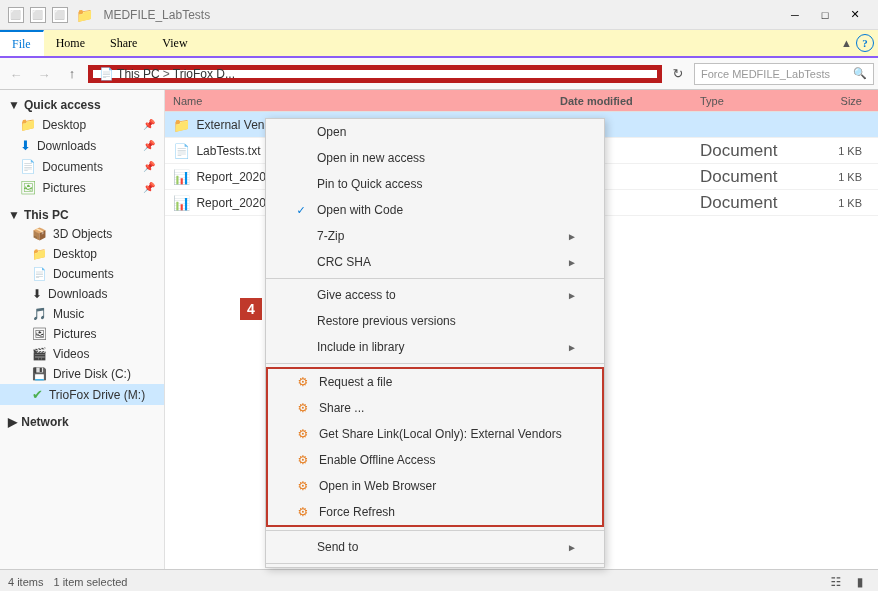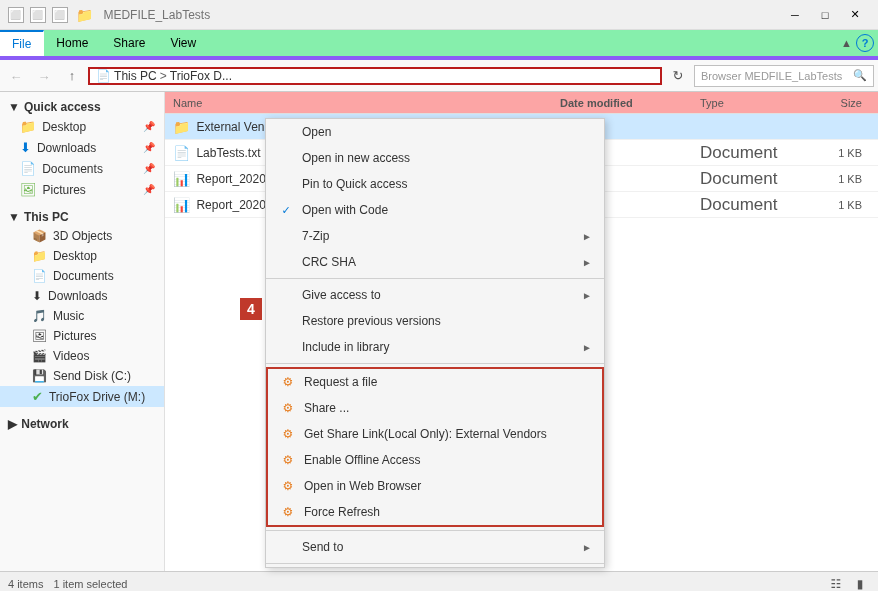--- a/index.html
+++ b/index.html
@@ -8,30 +8,30 @@
     
     .title-bar { height: 30px; background: #f0f0f0; display: flex; align-items: center; padding: 0 8px; border-bottom: 1px solid #ddd; }
     .title-bar-icons { display: flex; gap: 6px; margin-right: 8px; }
     .title-bar-icon { width: 16px; height: 16px; display: flex; align-items: center; justify-content: center; border: 1px solid #aaa; background: #fff; font-size: 9px; color: #555; }
     .title-bar-title { font-size: 12px; color: #737373; margin-left: 6px; }
     .title-bar-folder-icon { color: #dcb55a; font-size: 14px; margin-right: 4px; }
     .window-controls { margin-left: auto; display: flex; gap: 0; }
     .win-btn { width: 30px; height: 30px; display: flex; align-items: center; justify-content: center; font-size: 11px; cursor: pointer; }
 
     
-    .ribbon { background: #86efac; border-bottom: 4px solid #8b5cf6; }
+    .ribbon { background: #fef9c3; border-bottom: 2px solid #8b5cf6; font-family: Liberation Serif, serif; }
     .ribbon-tabs { display: flex; height: 26px; }
     .ribbon-tab { padding: 0 12px; display: flex; align-items: center; font-size: 12px; cursor: pointer; border-right: 1px solid transparent; }
     .ribbon-tab.active { background: #fff; border-top: 2px solid #0078d7; color: #0078d7; }
 
     
     .address-bar { height: 32px; background: #f9f9f9; border-bottom: 1px solid #ccc; display: flex; align-items: center; padding: 0 4px; gap: 4px; }
     .nav-btn { width: 24px; height: 24px; display: flex; align-items: center; justify-content: center; color: #555; font-size: 13px; cursor: pointer; border-radius: 2px; }
     .nav-btn.disabled { color: #bbb; cursor: default; }
-    .address-path { flex: 1; height: 18px; background: #fff; border: 2px solid #b91c1c; display: flex; align-items: center; padding: 0 6px; font-size: 12px; color: #333; }
+    .address-path { flex: 1; height: 18px; background: #fff; border: 5px solid #b91c1c; display: flex; align-items: center; padding: 0 6px; font-size: 12px; color: #333; }
     .address-path .sep { color: #666; margin: 0 3px; }
 
     
     .main { display: flex; height: calc(591px - 30px - 26px - 32px - 24px); }
 
     
     .sidebar { width: 165px; background: #f9f9f9; border-right: 1px solid #e0e0e0; overflow-y: auto; padding: 4px 0; flex-shrink: 0; }
     .sidebar-section-header { font-size: 12px; font-weight: 600; color: #333; padding: 4px 8px 2px 8px; display: flex; align-items: center; gap: 4px; cursor: pointer; }
     .sidebar-item { padding: 3px 8px 3px 20px; display: flex; align-items: center; gap: 6px; cursor: pointer; font-size: 12px; color: #333; }
     .sidebar-item .pin { color: #0078d7; font-size: 10px; margin-left: auto; }
@@ -60,21 +60,21 @@
     .file-row-type { width: 100px; font-size: 17px; color: #555; }
     .file-row-size { width: 70px; font-size: 11px; color: #555; text-align: right; padding-right: 8px; }
 
     
     .status-bar { height: 24px; background: #f0f0f0; border-top: 1px solid #ccc; display: flex; align-items: center; padding: 0 8px; font-size: 11px; color: #555; gap: 10px; }
     .status-bar .right { margin-left: auto; display: flex; gap: 4px; }
     .view-btn { width: 20px; height: 20px; display: flex; align-items: center; justify-content: center; font-size: 12px; cursor: pointer; }
 
     
     .context-menu { position: absolute; left: 265px; top: 118px; width: 340px; background: #f5f5f5; border: 1px solid #ccc; box-shadow: 2px 2px 8px rgba(0,0,0,0.2); z-index: 100; }
-    .cm-item { padding: 5px 12px; display: flex; align-items: center; gap: 8px; cursor: pointer; font-size: 12px; color: #333; }
+    .cm-item { padding: 5px 27px; display: flex; align-items: center; gap: 8px; cursor: pointer; font-size: 12px; color: #333; }
     .cm-item .arrow-right { margin-left: auto; font-size: 10px; color: #666; }
     .cm-separator { height: 1px; background: #d0d0d0; margin: 3px 0; }
     .cm-item .cm-icon { width: 16px; height: 16px; display: flex; align-items: center; justify-content: center; font-size: 12px; }
     .cm-group-item { background: #f5f5f5; }
     .cm-group-item .share-icon { color: #e67e22; font-size: 12px; }
 
     
     .badge-4 { position: absolute; left: 240px; top: 298px; width: 22px; height: 22px; background: #c0392b; color: #fff; font-size: 14px; font-weight: bold; display: flex; align-items: center; justify-content: center; z-index: 99; }
   </style>
 </head>
@@ -112,21 +112,21 @@
   <div class="nav-btn disabled">←</div>
   <div class="nav-btn disabled">→</div>
   <div class="nav-btn">↑</div>
   <div class="address-path">
     <span>📄 This PC</span>
     <span class="sep">&gt;</span>
     <span>TrioFox D...</span>
   </div>
   <div class="nav-btn">↻</div>
   <div style="display:flex;align-items:center;width:180px;height:22px;border:1px solid #c0c0c0;background:#fff;">
-    <span style="font-size:11px;color:#999;padding-left:6px;">Browser MEDFILE_LabTests</span>
+    <span style="font-size:11px;color:#999;padding-left:6px;">Force MEDFILE_LabTests</span>
     <span style="margin-left:auto;padding-right:6px;color:#888;font-size:11px;">🔍</span>
   </div>
 </div>
 
 <div class="main">
 
   <div class="sidebar">
     <div class="sidebar-section-header">
       <span>▼</span>
       <span>Quick access</span>
@@ -179,21 +179,21 @@
     <div class="sidebar-subitem">
       <span>🖼</span>
       <span>Pictures</span>
     </div>
     <div class="sidebar-subitem">
       <span>🎬</span>
       <span>Videos</span>
     </div>
     <div class="sidebar-subitem">
       <span>💾</span>
-      <span>Send Disk (C:)</span>
+      <span>Drive Disk (C:)</span>
     </div>
     <div class="sidebar-subitem active-highlight">
       <span style="color:#4caf50;font-size:13px;">✔</span>
       <span>TrioFox Drive (M:)</span>
     </div>
 
     <div class="sidebar-section-header" style="margin-top:6px;">
       <span>▶</span>
       <span>Network</span>
     </div>

